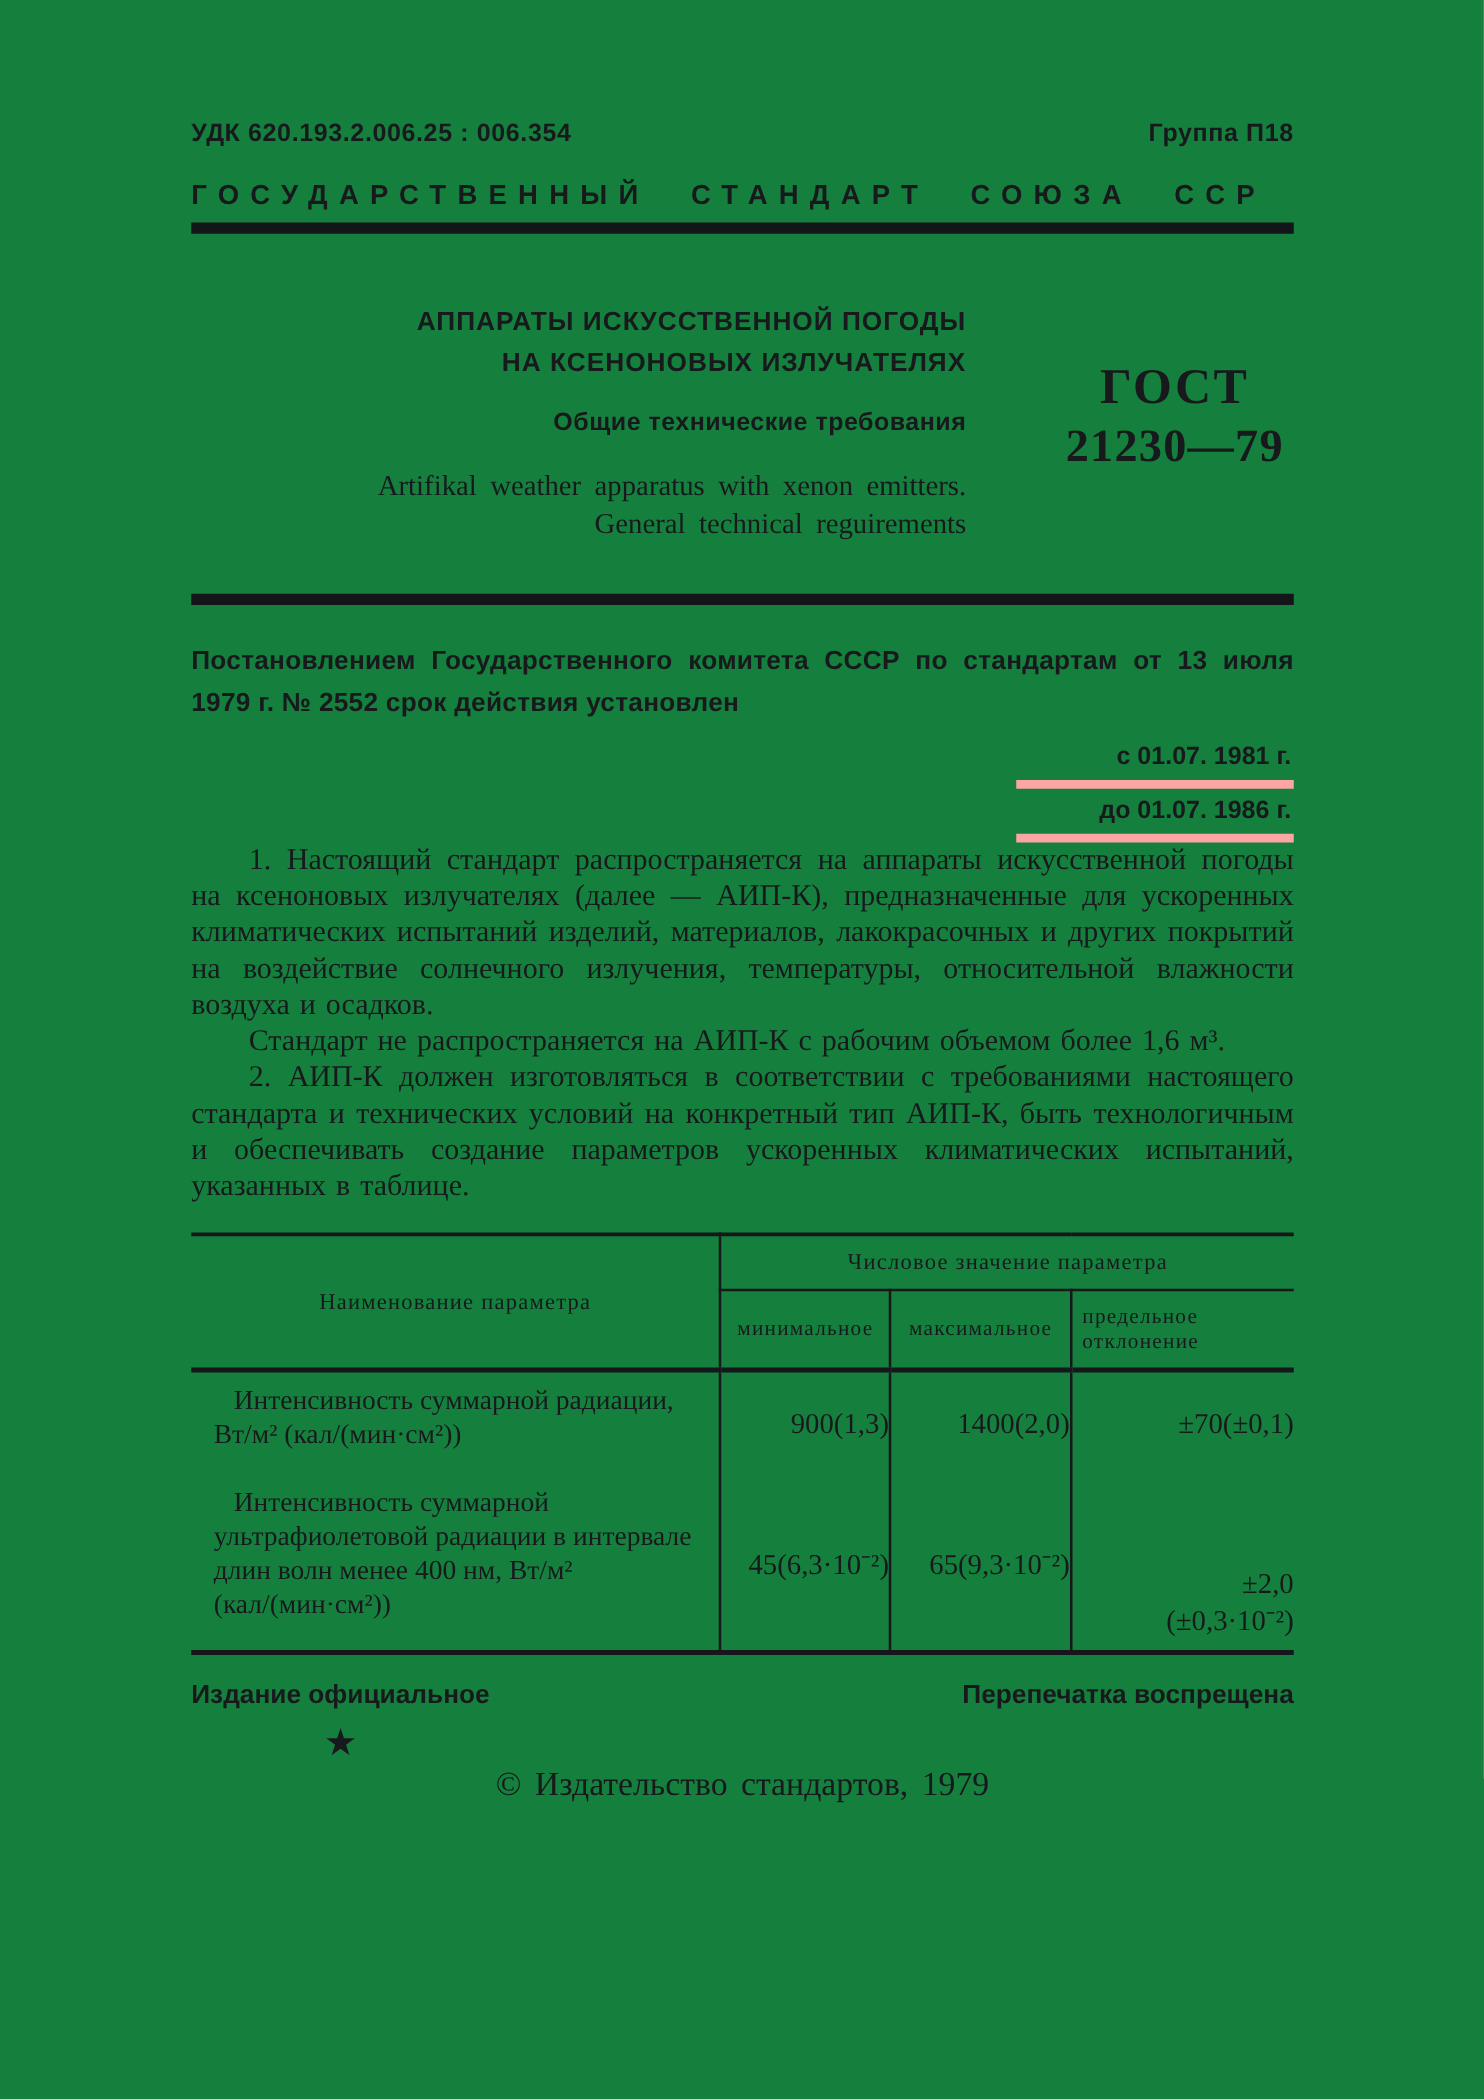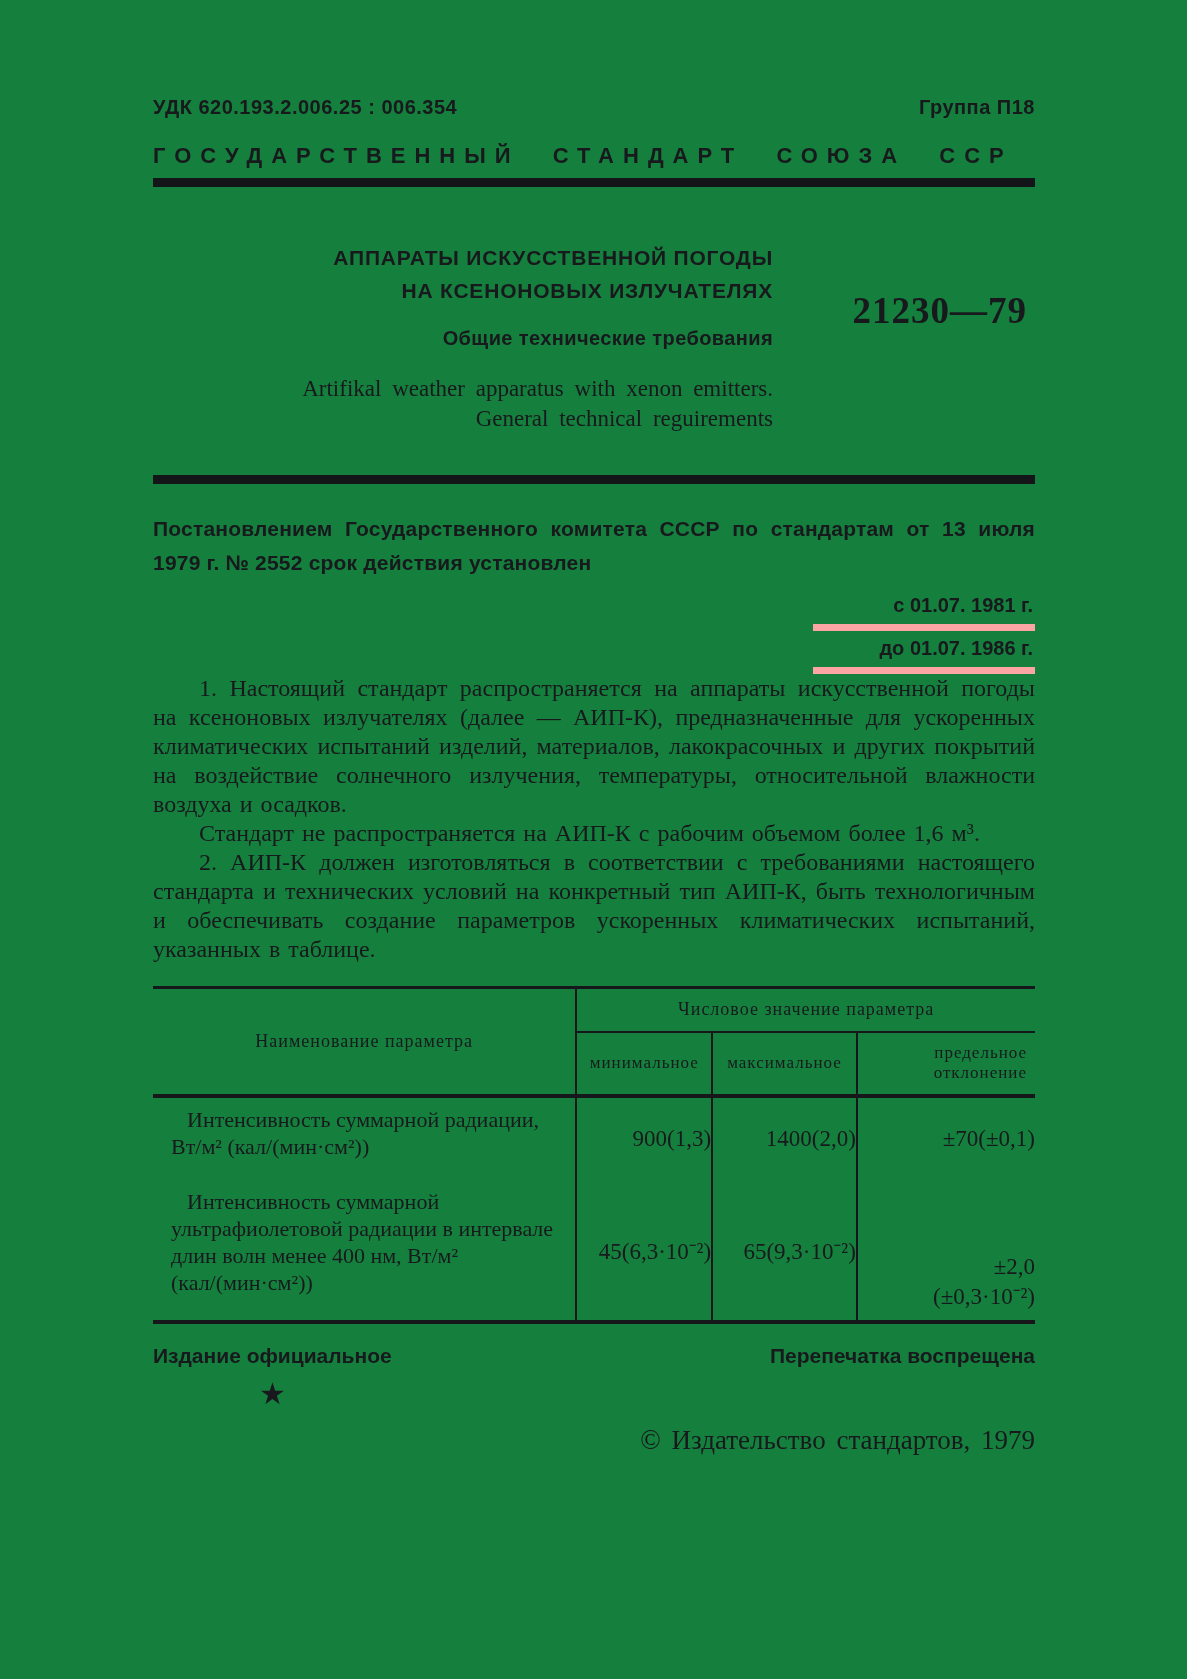--- a/index.html
+++ b/index.html
@@ -66,38 +66,38 @@
     width:48%; border-right:2px solid #15171a; border-bottom:4px solid #15171a;
     font-size:18px; letter-spacing:1px; text-align:center;
   }
   th.c-group {
     border-bottom:2px solid #15171a; font-size:18px; letter-spacing:1px;
     height:44px; text-align:center;
   }
   tr.subhead th { border-bottom:4px solid #15171a; font-size:17px; letter-spacing:1px; height:64px; padding:4px 8px; }
   th.c-sub { text-align:center; border-right:2px solid #15171a; width:15.4%; }
   th.c-sub.mid { width:16.4%; }
-  th.c-sub-dev { text-align:right; padding-left:16px; border-right:none; width:20.2%; }
+  th.c-sub-dev { text-align:left; padding-left:16px; border-right:none; width:20.2%; }
 
   td.t-name {
     border-right:2px solid #15171a; font-size:22px; line-height:27px;
     padding:8px 14px 8px 18px; text-align:left; text-indent:16px; vertical-align:top;
   }
   td.t-val { border-right:2px solid #15171a; text-align:right; font-size:23px; vertical-align:middle; }
   td.t-val.last { border-right:none; }
   tr.trow1 td { height:84px; }
   tr.trow2 td { height:142px; }
   td.t-dev2 { vertical-align:bottom; padding-bottom:8px; line-height:30px; }
 
   .footer-row {
     display:flex; justify-content:space-between; margin-top:20px;
     font-family:"Liberation Sans", sans-serif; font-weight:bold; font-size:21px;
   }
   .star { margin:8px 0 0 106px; font-size:30px; }
-  .copyright { text-align:right; font-size:27px; margin-top:14px; word-spacing:4px; }
+  .copyright { text-align:center; font-size:27px; word-spacing:4px; }
 </style>
 </head>
 <body>
 
 <div class="page">
   <div class="content">
 
     <div class="udk-row">
       <span>УДК 620.193.2.006.25 : 006.354</span>
       <span>Группа П18</span>
@@ -112,20 +112,21 @@
           <div>АППАРАТЫ ИСКУССТВЕННОЙ ПОГОДЫ</div>
           <div>НА КСЕНОНОВЫХ ИЗЛУЧАТЕЛЯХ</div>
         </div>
         <div class="title-sub">Общие технические требования</div>
         <div class="title-en">
           <div>Artifikal weather apparatus with xenon emitters.</div>
           <div>General technical reguirements</div>
         </div>
       </div>
       <div class="gost-block">
+        <div class="gost-label">ГОСТ</div>
         <div class="gost-number">21230—79</div>
       </div>
     </div>
 
     <div class="bar bar2"></div>
 
     <div class="decree">Постановлением Государственного комитета СССР по стандартам от 13 июля 1979 г. № 2552 срок действия установлен</div>
 
     <div class="dates">
       <div class="date-line">с 01.07. 1981 г.</div>

